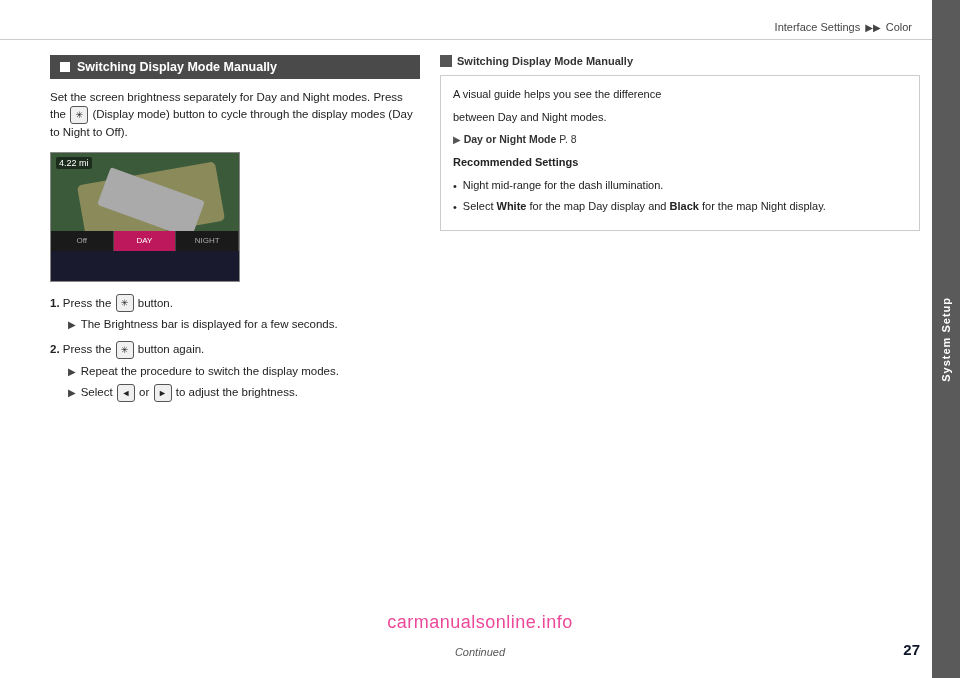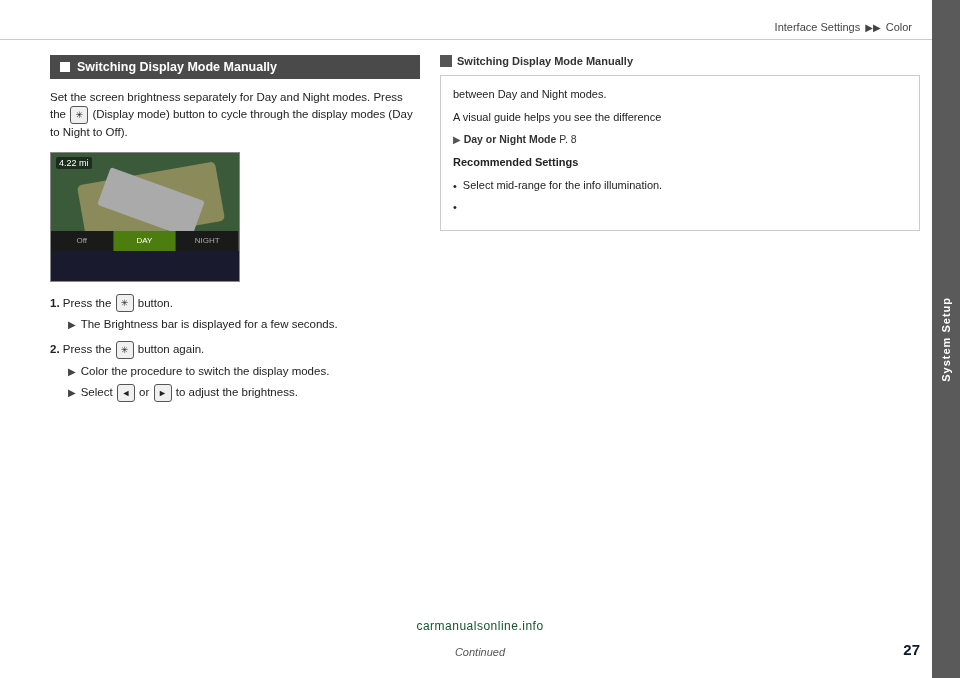--- a/index.html
+++ b/index.html
@@ -226,21 +226,21 @@
     .tab-item {
       flex: 1;
       display: flex;
       align-items: center;
       justify-content: center;
       font-size: 8px;
       color: #aaa;
       border-right: 1px solid #444;
     }
     .tab-item.active {
-      background: #4d7c0f;
+      background: #be185d;
       color: #fff;
     }
 
     
     .steps-list {
       margin-left: 0;
       font-size: 11.5px;
       line-height: 1.6;
     }
     .step-item {
@@ -342,22 +342,22 @@
       flex-shrink: 0;
       margin-top: 1px;
     }
 
     
     .watermark {
       position: absolute;
       bottom: 45px;
       left: 50%;
       transform: translateX(-50%);
-      font-size: 12px;
-      color: #14532d;
+      font-size: 18px;
+      color: #ec4899;
       letter-spacing: 0.5px;
     }
   </style>
 </head>
 <body>
 
 <div class="top-bar">
   <span class="breadcrumb">
     <span>Interface Settings</span>
     <span class="breadcrumb-arrow">▶▶</span>
@@ -417,21 +417,21 @@
         </div>
       </div>
 
       <div class="step-item">
         <span class="step-number">2.</span>
         <span>Press the</span>
         <span class="btn-icon">✳</span>
         <span>button again.</span>
         <div class="sub-step">
           <span class="sub-step-arrow">▶</span>
-          <span>Color the procedure to switch the display modes.</span>
+          <span>Repeat the procedure to switch the display modes.</span>
         </div>
         <div class="sub-step">
           <span class="sub-step-arrow">▶</span>
           <span>
             <span>Select</span>
             <span class="btn-icon">◄</span>
             <span>or</span>
             <span class="btn-icon">►</span>
             <span>to adjust the brightness.</span>
           </span>
@@ -442,38 +442,45 @@
   </div>
 
   <div class="right-column">
 
     <div class="right-section-header">
       <span class="right-section-icon"></span>
       <span>Switching Display Mode Manually</span>
     </div>
 
     <div class="info-box">
+      <p>A visual guide helps you see the difference</p>
       <p>between Day and Night modes.</p>
-      <p>A visual guide helps you see the difference</p>
 
       <p class="link-ref">
         <span class="link-ref-icon">▶</span>
         <strong>Day or Night Mode</strong>
         <span>P. 8</span>
       </p>
 
       <p class="recommended-title">Recommended Settings</p>
 
       <div class="bullet-item">
         <span class="bullet-dot">•</span>
-        <span>Select mid-range for the info illumination.</span>
+        <span>Night mid-range for the dash illumination.</span>
       </div>
 
       <div class="bullet-item">
         <span class="bullet-dot">•</span>
+        <span>
+          <span>Select</span>
+          <strong>White</strong>
+          <span>for the map Day display and</span>
+          <strong>Black</strong>
+          <span>for the map Night display.</span>
+        </span>
       </div>
     </div>
 
   </div>
 </div>
 
 <div class="page-number">27</div>
 
 <div class="continued-text">Continued</div>
 

